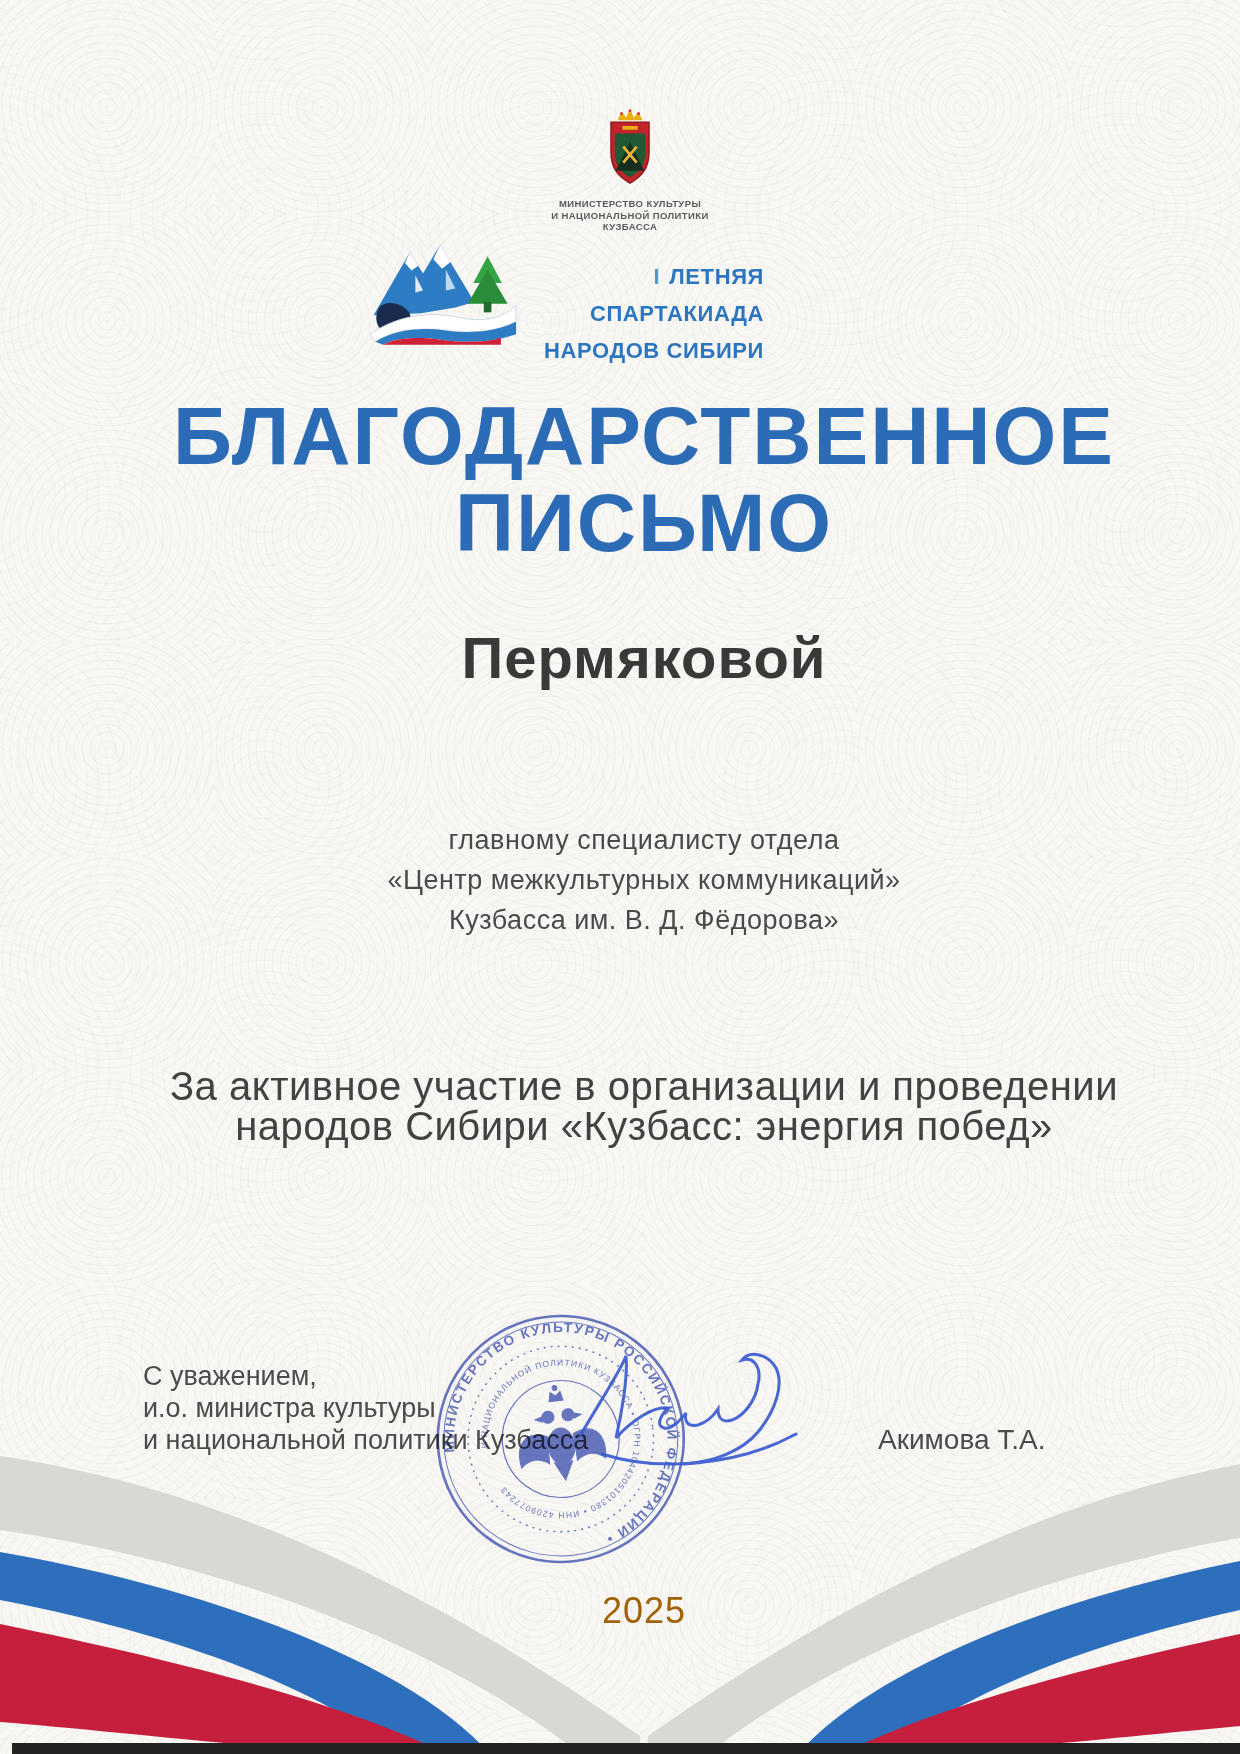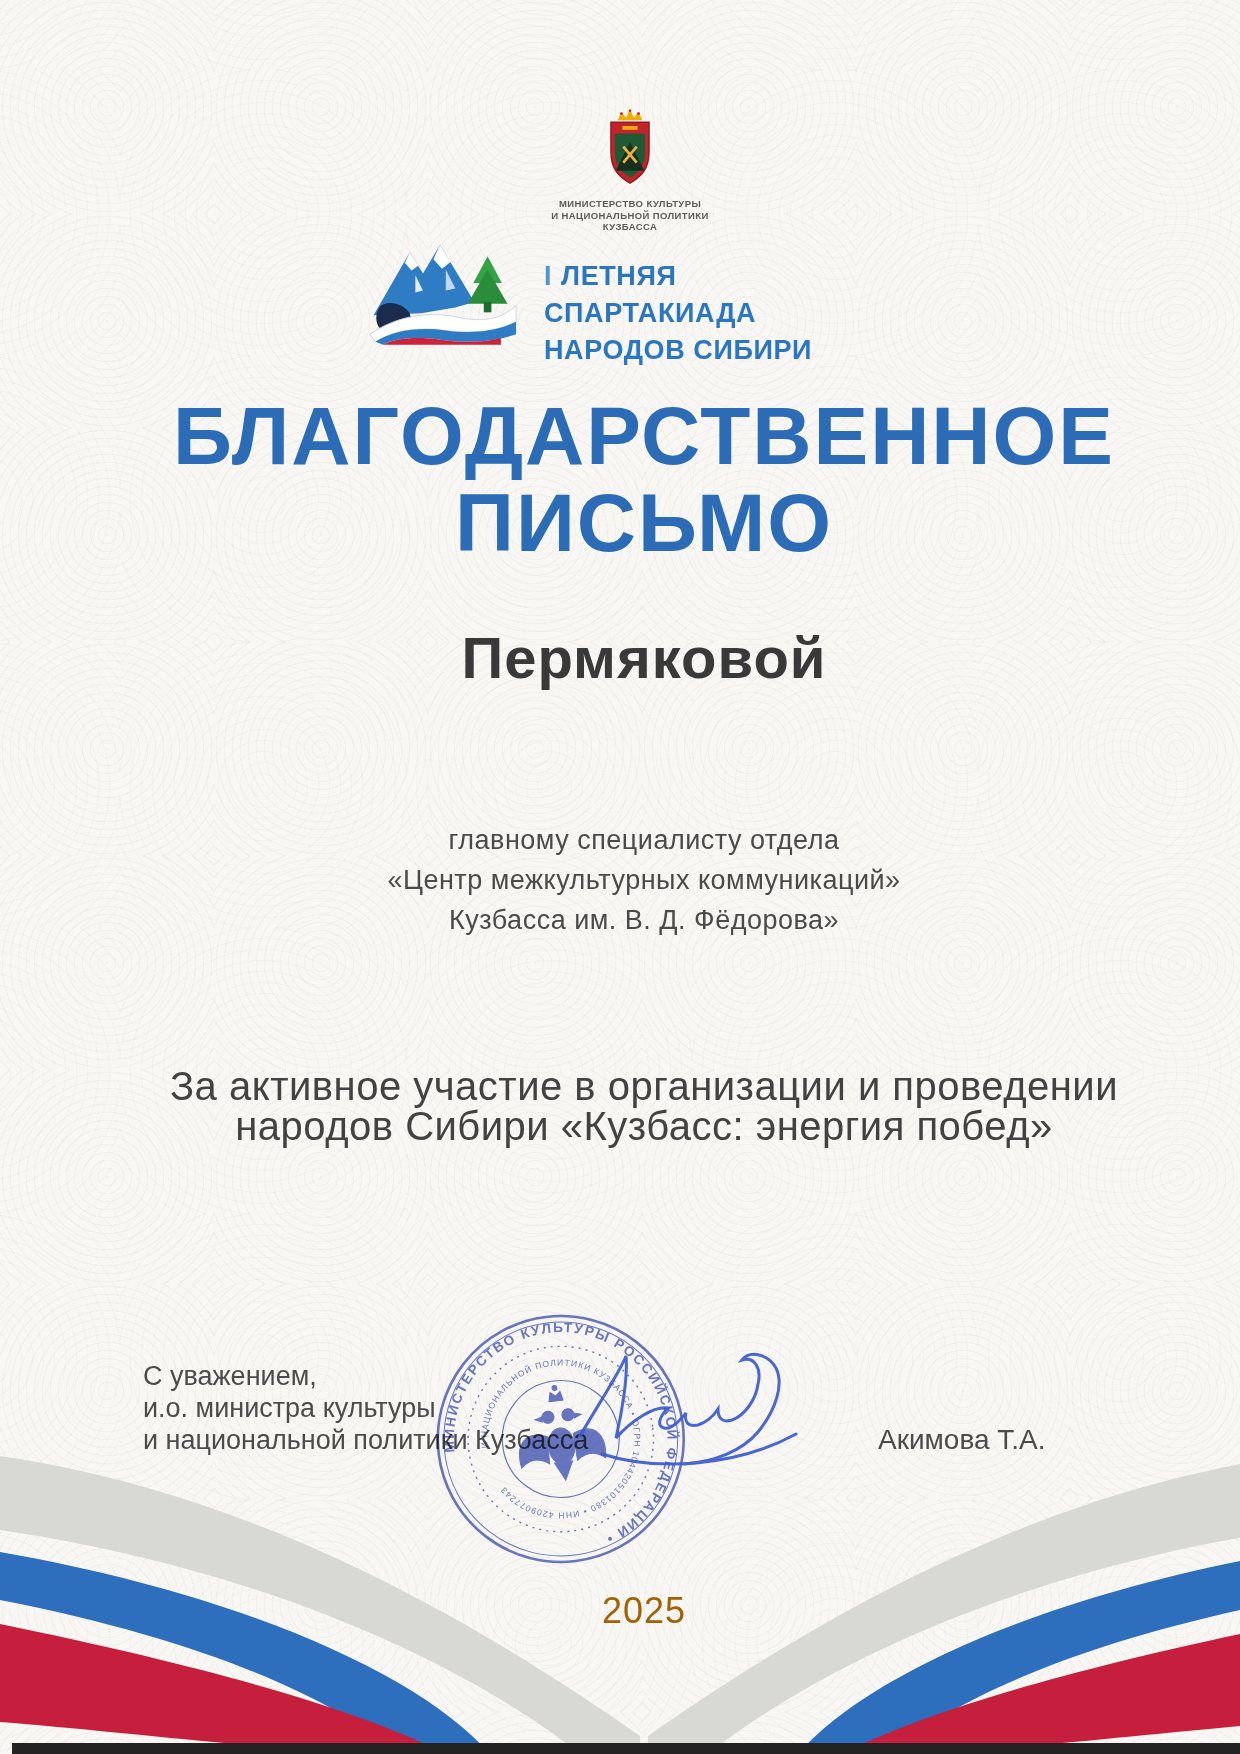--- a/index.html
+++ b/index.html
@@ -20,21 +20,21 @@
   .center-col{position:absolute;left:0;right:0;text-align:center;}
 
   
   .crest-block{top:106px;transform:translateX(-14px);}
   .ministry-name{margin-top:8px;font-size:9.5px;font-weight:700;line-height:11.5px;
     color:#5a5a5a;letter-spacing:.4px;}
 
   
   .logo-row{position:absolute;left:366px;top:234px;display:flex;align-items:flex-start;}
   .logo-text{margin-left:26px;padding-top:24px;font-weight:700;color:#2b76c0;
-    font-size:27px;line-height:37px;letter-spacing:.6px;text-align:left;}
+    font-size:22px;line-height:37px;letter-spacing:.6px;text-align:right;}
   .logo-numeral{color:#4f97d3;margin-right:9px;}
 
   
   .title{top:392px;color:#2c6cb6;font-weight:700;font-size:82px;line-height:87px;letter-spacing:2px;}
 
   
   .recipient{top:619px;color:#393939;font-weight:700;font-size:58px;line-height:77px;letter-spacing:1px;}
 
   .position{top:820px;font-size:27px;line-height:40px;color:#4a4a4a;letter-spacing:.5px;}
   .award{top:1066px;font-size:40px;line-height:40px;color:#424242;letter-spacing:.5px;}

